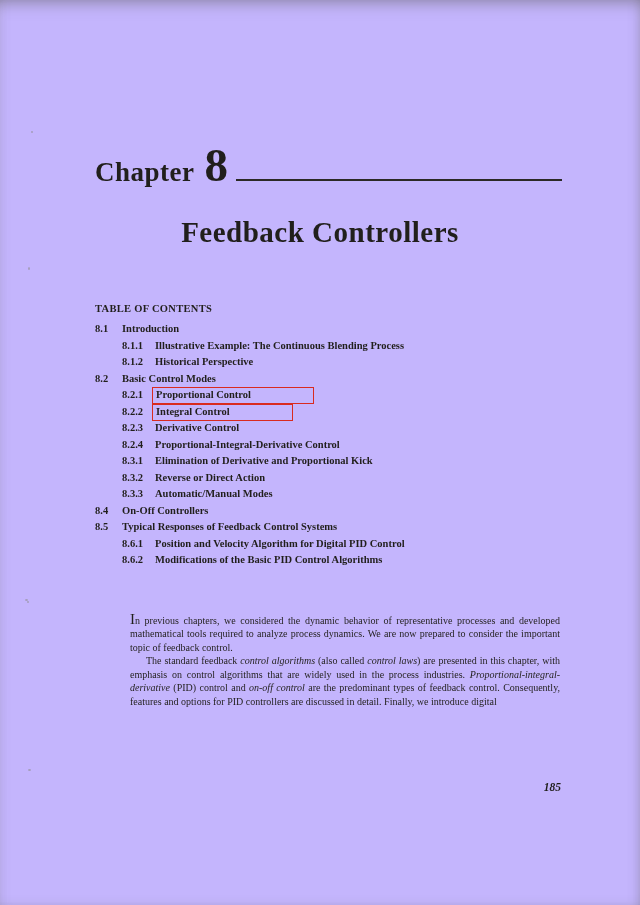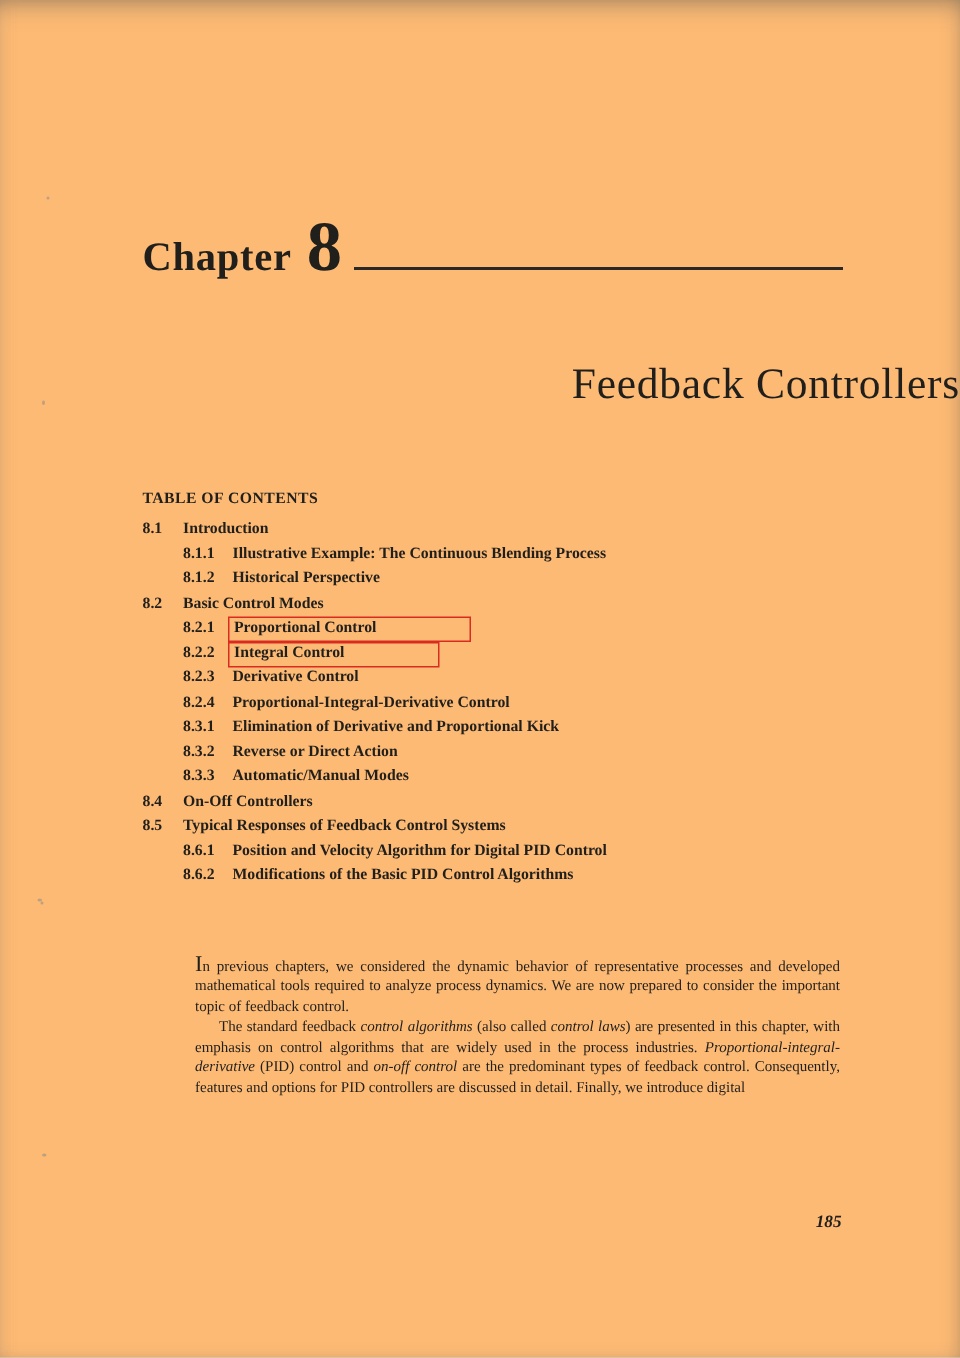--- a/index.html
+++ b/index.html
@@ -1,21 +1,21 @@
 <!DOCTYPE html>
 <html><head>
 <meta charset="utf-8">
 <style>
   html, body { margin: 0; padding: 0; background: #d9d9d5; }
   .page {
     position: relative;
     width: 640px;
     height: 905px;
     margin: 0 auto;
-    background: #fdba74;
+    background: #c4b5fd;
     font-family: "Liberation Serif", serif;
     color: #211f1c;
     overflow: hidden;
     box-shadow: inset 0 14px 16px -12px rgba(90,90,85,0.55),
                 inset -10px 0 14px -12px rgba(90,90,85,0.45),
                 inset 10px 0 14px -13px rgba(120,120,115,0.30),
                 inset 0 -10px 12px -12px rgba(120,120,115,0.30);
   }
 
   
@@ -29,25 +29,25 @@
   .chapter-num  { font-weight: bold; font-size: 47px; margin-left: 10px; }
   .chapter-rule {
     flex: 1 1 auto;
     height: 2.5px;
     background: #2b2926;
     margin-left: 8px;
   }
 
   
   .title {
-    text-align: right;
-    font-weight: normal;
+    text-align: center;
+    font-weight: bold;
     font-size: 29px;
     letter-spacing: 0.5px;
-    margin-top: 48px;
+    margin-top: 24px;
   }
 
   
   .toc { margin: 54px 60px 17px 95px; }
   .toc-heading {
     font-weight: bold;
     font-size: 10.5px;
     letter-spacing: 0.3px;
     margin-bottom: 7px;
   }
@@ -77,21 +77,21 @@
     text-align: justify;
   }
   .body-para { margin: 0; }
   .body-para.indented { text-indent: 16px; }
   .body-para.first::first-letter { font-size: 15px; }
   .italic { font-style: italic; }
 
   
   .page-number {
     position: absolute;
-    top: 809px;
+    top: 781px;
     right: 79px;
     font-weight: bold;
     font-style: italic;
     font-size: 11.5px;
   }
 
   
   .artifact { position: absolute; background: #8d8b86; border-radius: 50%; opacity: 0.55; }
   .artifact.a1 { left: 31px; top: 131px; width: 2px; height: 2px; }
   .artifact.a2 { left: 28px; top: 267px; width: 2px; height: 3px; }

